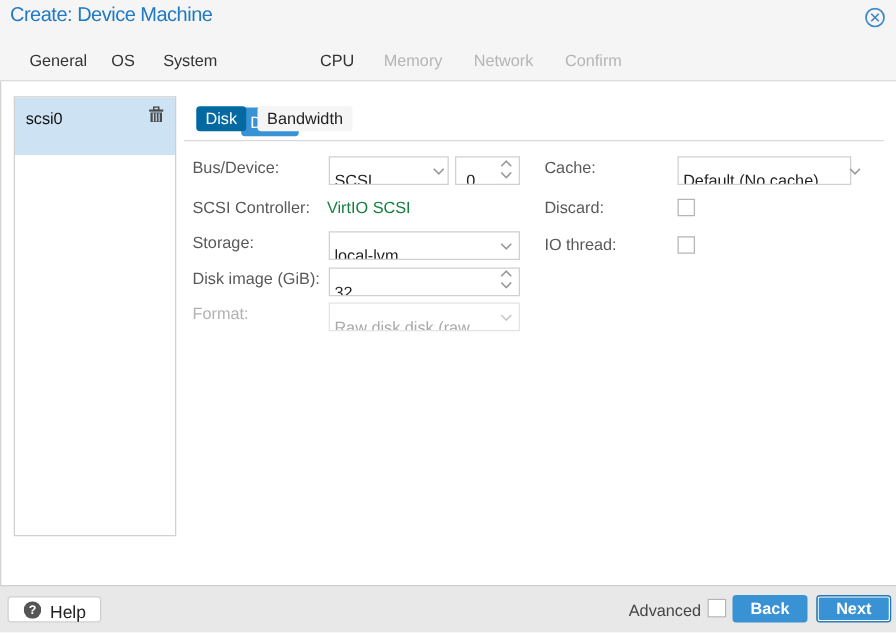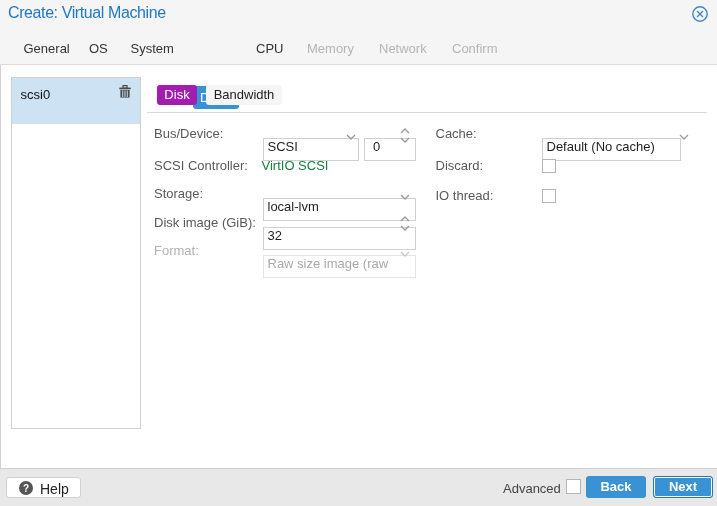--- a/index.html
+++ b/index.html
@@ -14,46 +14,46 @@
 .tabtxt { top:40.5px; font-size:13px; color:#333; white-space:nowrap; }
 .tabdis { color:#b5b5b5; }
 #tabactive { left:193px; top:38px; width:46px; height:23px; background:#3892d4; border-radius:3px; color:#fff; font-size:13px; text-align:center; line-height:23px;margin-top:48px; }
 #leftpanel { left:11px; top:76.5px; width:130px; height:352px; border:1px solid #d0d0d0; background:#fff; }
 #selrow { left:0px; top:0px; width:128px; height:46px; background:#cde2f2; }
 #selrow .lbl { position:absolute; left:8.5px; top:9px; font-size:13px; color:#111; }
 #trash { position:absolute; left:107px; top:7.5px; width:12px; height:13px; }
 #addbtn { left:11px; top:434px; width:130px; height:22px; background:#3892d4; border-radius:3px; color:#fff; }
 #addbtn .txt { position:absolute; left:62px; top:3px; font-size:13px; font-weight:bold; color:#fff; }
 #addbtn svg { position:absolute; left:43px; top:5px; }
-#diskbtn { left:157px; top:85px; width:40px; height:20px; background:#a21caf; border-radius:3px; color:#fff; font-size:13px; text-align:center; line-height:20px; }
+#diskbtn { left:157px; top:85px; width:40px; height:20px; background:#0369a1; border-radius:3px; color:#fff; font-size:13px; text-align:center; line-height:20px; }
 #bwbtn { left:206px; top:85px; width:76px; height:20px; background:#f5f5f5; border-radius:3px; color:#222; font-size:13px; text-align:center; line-height:20px; }
 #sepline { left:147px; top:112px; width:560px; height:1px; background:#d9d9d9; }
 .flabel { font-size:13px; color:#595959; white-space:nowrap; }
 .fval { font-size:13px; color:#15803d; white-space:nowrap; }
-.field { position:absolute; height:23px; border:1px solid #d0d0d0; background:#fff; font-size:13px; color:#1f1f1f; line-height:14px; padding-top:1px; padding-left:3.5px; white-space:nowrap; overflow:hidden;margin-top:13px; }
+.field { position:absolute; height:23px; border:1px solid #d0d0d0; background:#fff; font-size:13px; color:#1f1f1f; line-height:14px; padding-top:12px; padding-left:3.5px; white-space:nowrap; overflow:hidden; }
 .field.dis { border-color:#e4e4e4; color:#a9a9a9; }
 .chev { position:absolute; width:10px; height:6px; }
 .cbox { position:absolute; width:15px; height:15px; border:1px solid #b5b5b5; background:#fff; }
 #footer { left:0; top:468px; width:717px; height:38px; background:#e8e8e8; border-top:1px solid #d0d0d0; }
 #helpbtn { left:6px; top:477px; width:75px; height:21px; background:#fff; border:1px solid #d0d0d0; border-radius:3px; }
 #helpbtn .txt { position:absolute; left:33px; top:2.5px; font-size:14px; color:#222; }
 #advtxt { left:503px; top:481px; font-size:13px; color:#444; }
 #advbox { left:566px; top:479px; }
 .btn { position:absolute; top:476px; height:22px; background:#3892d4; border-radius:3px; color:#fff; font-size:13px; font-weight:bold; text-align:center; line-height:22px; }
 #backbtn { left:586px; width:60px; }
 #nextbtn { left:653px; width:60px; border:1px solid #2678b0; box-shadow:inset 0 0 0 1px #fff; line-height:20px; }
 </style>
 </head>
 <body>
 <div id="win">
 
   <div class="abs" id="tabline"></div>
   <div class="abs" id="leftedge"></div>
   <div class="abs" id="bottomedge"></div>
-  <div class="abs" id="title">Create: Virtual Machine</div>
+  <div class="abs" id="title">Create: Device Machine</div>
   <svg class="abs" id="closeicn" viewBox="0 0 16 16">
     <circle cx="8" cy="8" r="7.2" fill="none" stroke="#3f87c6" stroke-width="1.4"></circle>
     <path d="M5 5 L11 11 M11 5 L5 11" stroke="#3f87c6" stroke-width="1.4" fill="none"></path>
   </svg>
 
   <div class="abs tabtxt" style="left:23.5px;">General</div>
   <div class="abs tabtxt" style="left:89px;">OS</div>
   <div class="abs tabtxt" style="left:130.5px;">System</div>
   <div class="abs" id="tabactive">Disks</div>
   <div class="abs tabtxt" style="left:256px;">CPU</div>
@@ -102,21 +102,21 @@
   <div class="abs flabel" style="left:154px; top:215px;">Disk image (GiB):</div>
   <div class="field" style="left:263px; top:214px; width:153px;">32</div>
   <svg class="chev" style="left:400px; top:216px;" viewBox="0 0 10 6">
       <path d="M1 5 L5 1 L9 5" stroke="#999" stroke-width="1.3" fill="none"></path>
     </svg>
   <svg class="chev" style="left:400px; top:225px;" viewBox="0 0 10 6">
       <path d="M1 1 L5 5 L9 1" stroke="#999" stroke-width="1.3" fill="none"></path>
     </svg>
 
   <div class="abs flabel" style="left:154px; top:243px; color:#b1b1b1;">Format:</div>
-  <div class="field dis" style="left:263px; top:242px; width:153px;">Raw size image (raw</div>
+  <div class="field dis" style="left:263px; top:242px; width:153px;">Raw disk disk (raw</div>
   <svg class="chev" style="left:400px; top:251px;" viewBox="0 0 10 6">
       <path d="M1 1 L5 5 L9 1" stroke="#c9c9c9" stroke-width="1.3" fill="none"></path>
     </svg>
 
   <div class="abs flabel" style="left:435.5px; top:126px;">Cache:</div>
   <div class="field" style="left:542px; top:125px; width:139px;">Default (No cache)</div>
   <svg class="chev" style="left:679px; top:134px;" viewBox="0 0 10 6">
       <path d="M1 1 L5 5 L9 1" stroke="#999" stroke-width="1.3" fill="none"></path>
     </svg>
 

